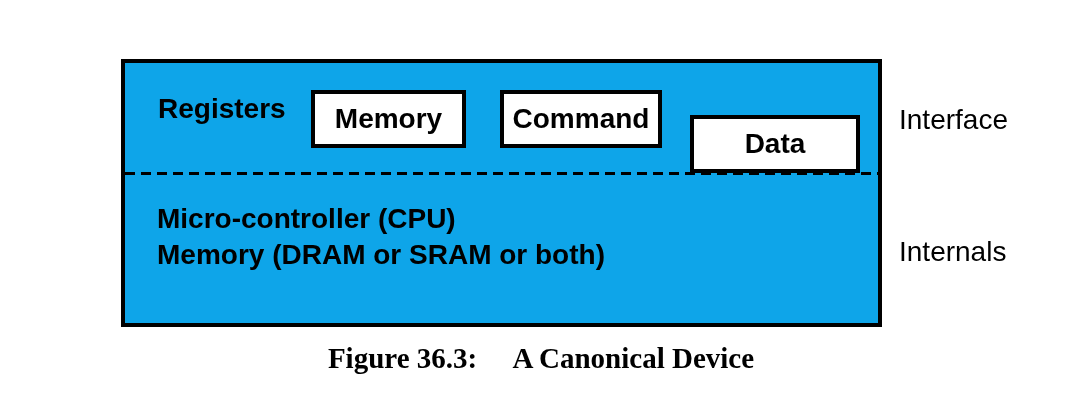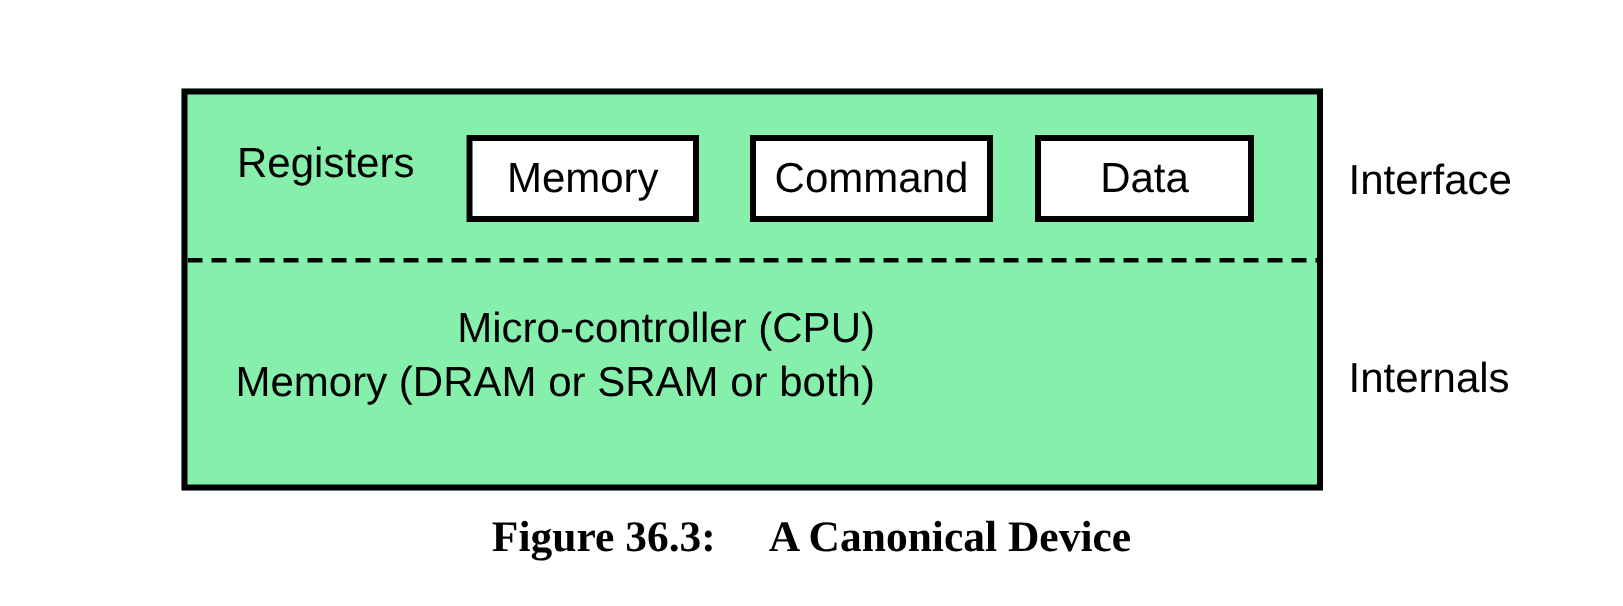--- a/index.html
+++ b/index.html
@@ -27,21 +27,22 @@
 
   
   .device-box {
     position: absolute;
     left: 121px;
     top: 59px;
     width: 761px;
     height: 268px;
     box-sizing: border-box;
     border: 4px solid #000000;
-    background: #86efac;
+    background: #0ea5e9;
+    font-weight: bold;
   }
 
   
   .interface-section {
     position: absolute;
     left: 0;
     top: 0;
     right: 0;
     height: 109px;
   }
@@ -67,21 +68,21 @@
     justify-content: center;
   }
   .reg-box .reg-box-label {
     font-size: 28px;
     line-height: 30px;
     white-space: nowrap;
   }
 
   .reg-box.status  { left: 186px; width: 155px; }
   .reg-box.command { left: 375px; width: 162px; justify-content: center; }
-  .reg-box.data    { left: 565px; width: 146px; }
+  .reg-box.data    { left: 565px; width: 170px; margin-top: 25px; }
 
   
   .divider {
     position: absolute;
     left: 0;
     right: 0;
     top: 109px;
     height: 3px;
     background-image: linear-gradient(to right,
                       #000 0px, #000 10px,
@@ -99,21 +100,20 @@
     bottom: 0;
   }
 
   .internals-list {
     position: absolute;
     left: 32px;
     top: 26px;
     margin: 0;
     padding: 0;
     list-style: none;
-    text-align: right;
   }
   .internals-list li {
     font-size: 28px;
     line-height: 36px;
     white-space: nowrap;
   }
 
   
   .side-label {
     position: absolute;

